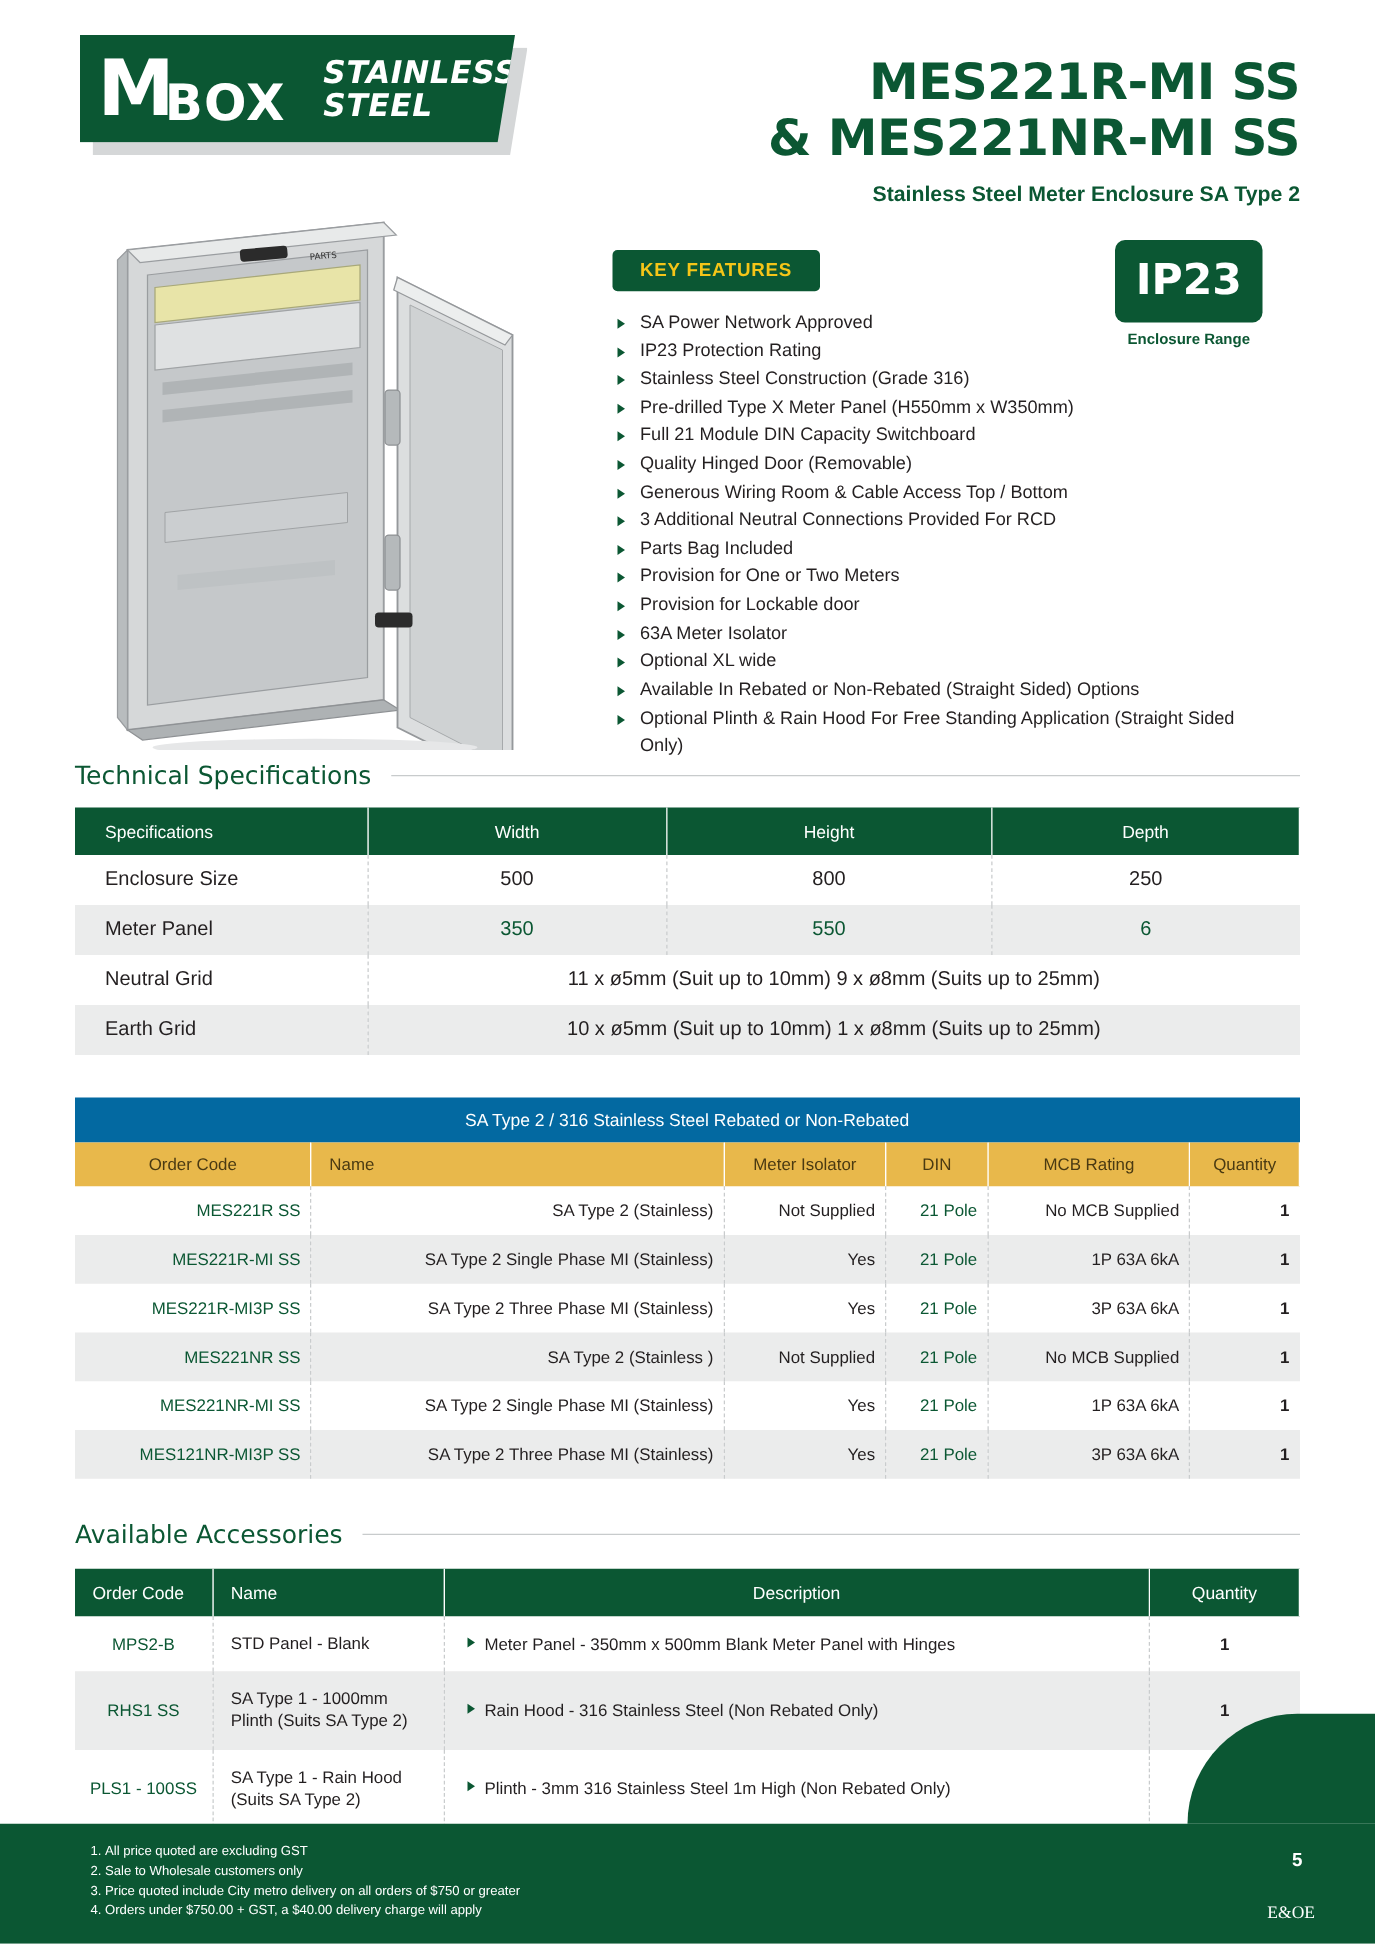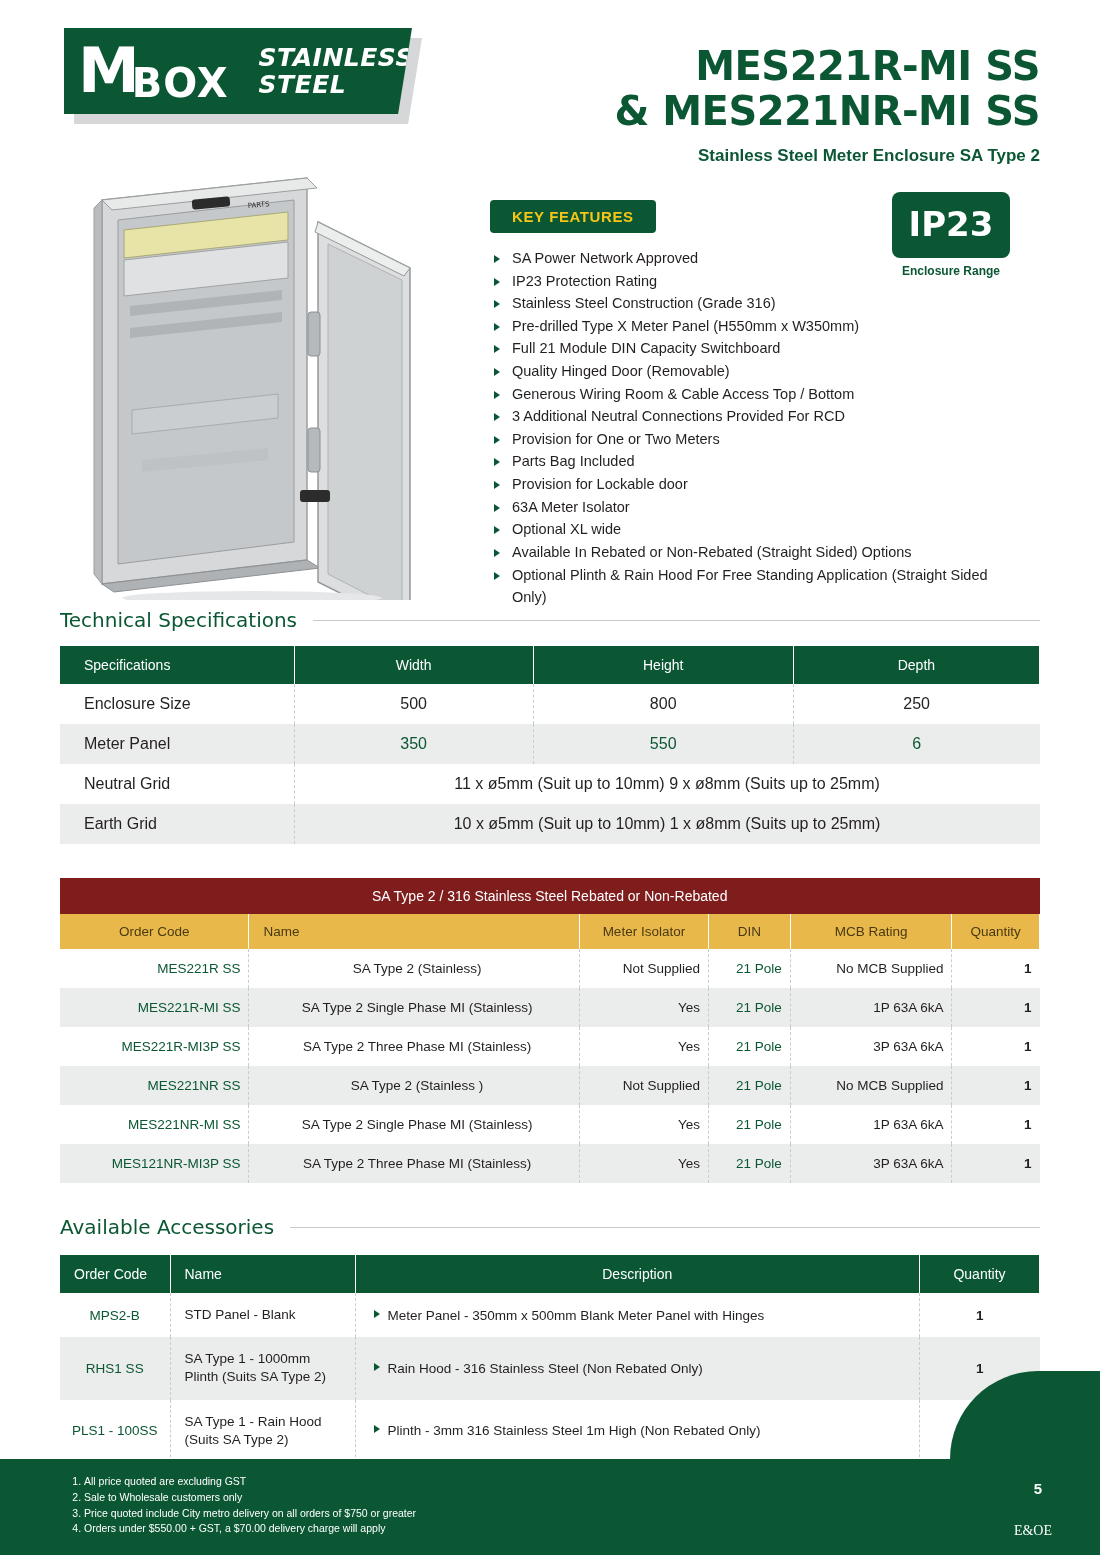--- a/index.html
+++ b/index.html
@@ -171,34 +171,34 @@
     border-right: 1px dashed #c9cccd;
   }
   .tbl-spec td:first-child { text-align: left; padding-left: 24px; }
   .tbl-spec td:last-child { border-right: none; }
   .tbl-spec tr.alt td { background: #ebecec; }
   .tbl-spec tr.alt td.teal { color: #0b5733; }
   .tbl-spec td.wide { border-right: none; }
 
   .tbl-order { margin-top: 34px; }
   .tbl-order .banner {
-    background: #7f1d1d; color: #fff; text-align: center;
+    background: #0369a1; color: #fff; text-align: center;
     font-size: 14px; padding: 10px 8px; font-weight: normal;
   }
   .tbl-order .subhead th {
     background: #e8b84b; color: #4a3a12; font-weight: normal;
     font-size: 13.5px; padding: 10px 8px; text-align: center;
     border-right: 1px solid #ffffff;
   }
   .tbl-order .subhead th:nth-child(2) { text-align: left; padding-left: 14px; }
   .tbl-order td {
     font-size: 13.5px; padding: 12px 8px; text-align: right;
     border-right: 1px dashed #c9cccd;
   }
-  .tbl-order td:nth-child(2) { text-align: center; padding-left: 14px; margin-top: 25px; }
+  .tbl-order td:nth-child(2) { text-align: right; padding-left: 14px; margin-top: 25px; }
   .tbl-order td:last-child { border-right: none; font-weight: bold; }
   .tbl-order tr.alt td { background: #ebecec; }
   .tbl-order td.code { color: #0b5733; }
   .tbl-order td.din { color: #0b5733; }
 
   .tbl-acc { margin-top: 16px; }
   .tbl-acc th {
     background: #0b5733; color: #fff; font-weight: normal;
     font-size: 14px; padding: 11px 8px; text-align: center;
     border-right: 1px solid #fff;
@@ -326,22 +326,22 @@
   <div class="kf-badge">KEY FEATURES</div>
   <ul class="feature-list">
     <li>SA Power Network Approved</li>
     <li>IP23 Protection Rating</li>
     <li>Stainless Steel Construction (Grade 316)</li>
     <li>Pre-drilled Type X Meter Panel (H550mm x W350mm)</li>
     <li>Full 21 Module DIN Capacity Switchboard</li>
     <li>Quality Hinged Door (Removable)</li>
     <li>Generous Wiring Room &amp; Cable Access Top / Bottom</li>
     <li>3 Additional Neutral Connections Provided For RCD</li>
+    <li>Parts Bag Included</li>
     <li>Provision for One or Two Meters</li>
-    <li>Parts Bag Included</li>
     <li>Provision for Lockable door</li>
     <li>63A Meter Isolator</li>
     <li>Optional XL wide</li>
     <li>Available In Rebated or Non-Rebated (Straight Sided) Options</li>
     <li>Optional Plinth &amp; Rain Hood For Free Standing Application (Straight Sided Only)</li>
   </ul>
 </div>
 
 <div class="page-body">
 
@@ -492,17 +492,17 @@
   </table>
 </div>
 
 <div class="footer-curve"></div>
 <div class="footer-band"></div>
 <div class="footer-notes">
   <ol>
     <li>All price quoted are excluding GST</li>
     <li>Sale to Wholesale customers only</li>
     <li>Price quoted include City metro delivery on all orders of $750 or greater</li>
-    <li>Orders under $550.00 + GST, a $70.00 delivery charge will apply</li>
+    <li>Orders under $750.00 + GST, a $40.00 delivery charge will apply</li>
   </ol>
 </div>
 <div class="footer-page">5</div>
 <div class="footer-eoe">E&amp;OE</div>
 
 </body></html>

